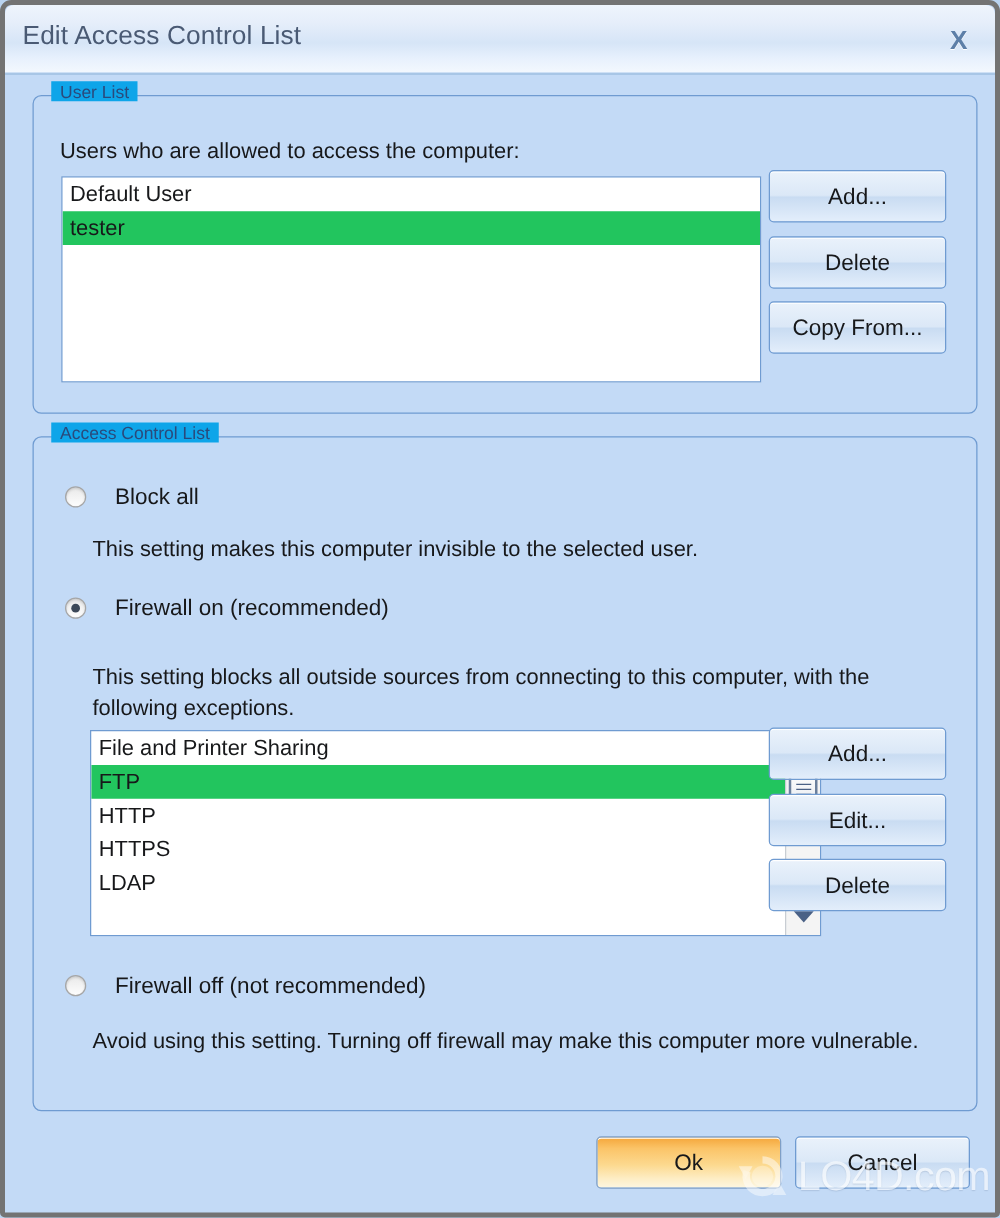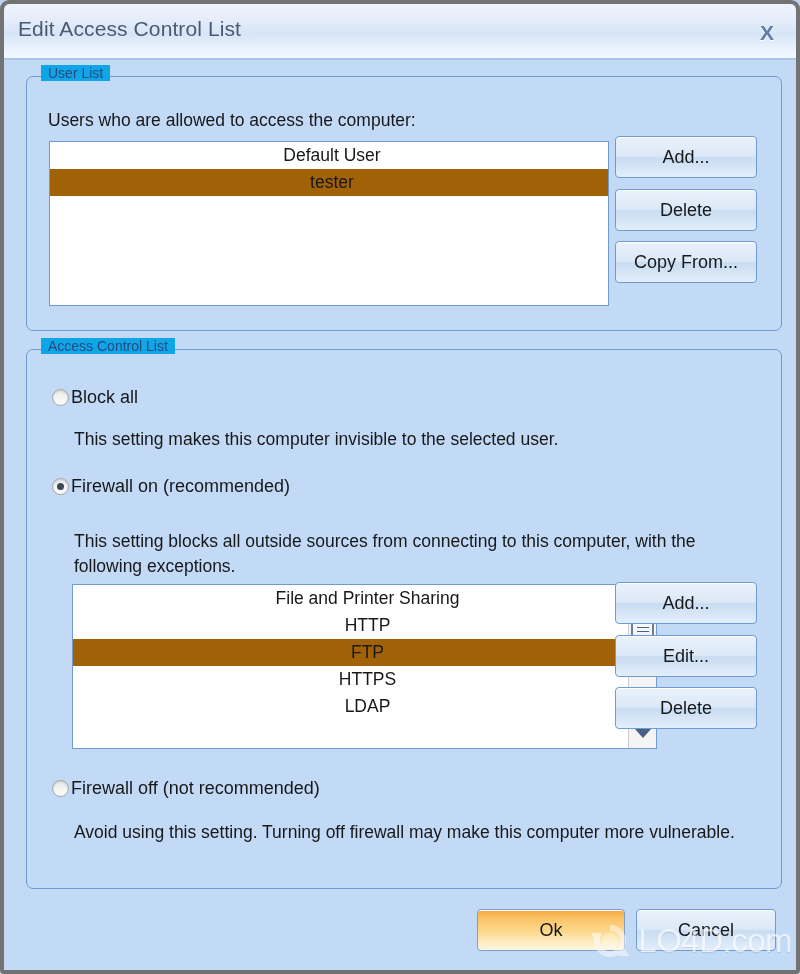--- a/index.html
+++ b/index.html
@@ -85,24 +85,23 @@
   }
   .list-item {
     font-size: 17.5px;
     color: #17181a;
     padding: 1px 0 2px 6px;
     line-height: 24px;
     height: 27px;
     box-sizing: border-box;
     white-space: nowrap;
     cursor: default;
-    text-align: center;
   }
   .list-item.selected {
-    background: #a16207;
+    background: #22c55e;
   }
   
   .vscroll {
     position: absolute;
     top: 0; right: 0;
     width: 28px; height: 100%;
     background: #f4f4f4;
     border-left: 1px solid #c8cdd3;
     box-sizing: border-box;
   }
@@ -167,21 +166,21 @@
   }
   .btn.primary {
     background: linear-gradient(to bottom, #f5a63a 0%, #fbc468 22%, #fcd98f 55%, #fdedc4 82%, #fdf6e0 100%);
     border: 1px solid #7f9fc6;
   }
   
   .radio-row {
     position: absolute;
     display: flex;
     align-items: center;
-    gap: 2px;
+    gap: 23px;
     cursor: pointer;
     white-space: nowrap;
   }
   .radio {
     width: 17px; height: 17px;
     border-radius: 50%;
     box-sizing: border-box;
     background: linear-gradient(to bottom, #e9e9e9, #fdfdfd);
     border: 1px solid #a6a6a6;
     box-shadow: inset 0 1px 2px rgba(0,0,0,0.14);
@@ -254,22 +253,22 @@
   <div class="body-text" style="left:70px; top:423px; width:680px;">This setting makes this computer invisible to the selected user.</div>
 
   <div class="radio-row" style="left:48px; top:472px;">
     <span class="radio checked"></span>
     <span class="radio-label">Firewall on (recommended)</span>
   </div>
   <div class="body-text" style="left:70px; top:513px; width:670px;margin-top:12px;">This setting blocks all outside sources from connecting to this computer, with the following exceptions.</div>
 
   <div class="listbox" style="left:68px; top:580px; width:585px; height:165px;">
     <div class="list-item">File and Printer Sharing</div>
+    <div class="list-item selected">FTP</div>
     <div class="list-item">HTTP</div>
-    <div class="list-item selected">FTP</div>
     <div class="list-item">HTTPS</div>
     <div class="list-item">LDAP</div>
 
     <div class="vscroll">
       <div class="scroll-arrow up">
         <span class="tri-up"></span>
       </div>
       <div class="scroll-thumb">
         <span class="grip-line"></span>
         <span class="grip-line"></span>

